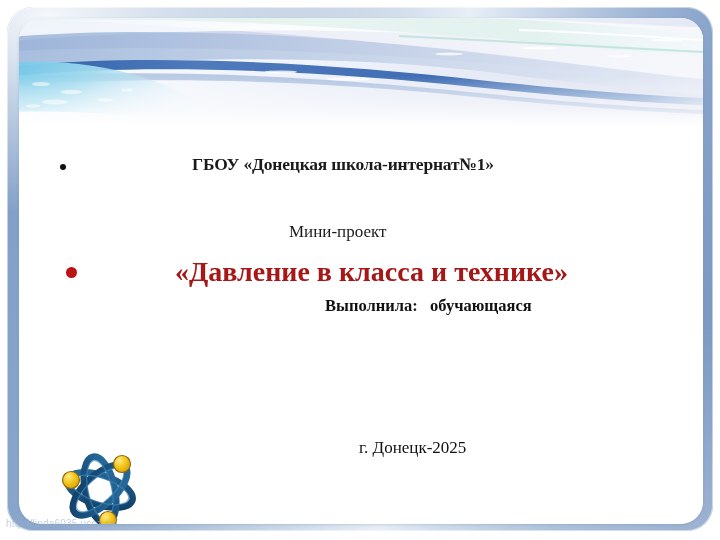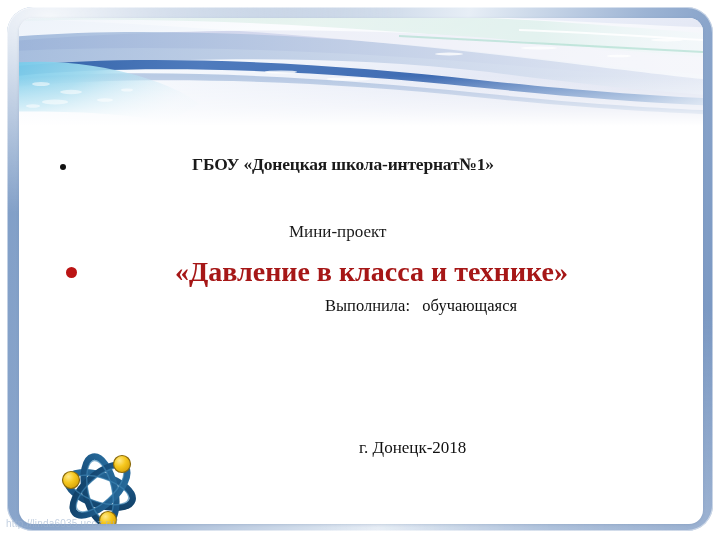--- a/index.html
+++ b/index.html
@@ -53,21 +53,21 @@
     pointer-events: none;
   }
 
   
   .frame-inner {
     position: absolute;
     left: 19px;
     top: 18px;
     width: 684px;
     height: 506px;
-    border-radius: 14px;
+    border-radius: 22px;
     background: #ffffff;
     overflow: hidden;
     box-shadow: 0 1px 3px rgba(90,120,160,0.25);
   }
 
   
   .wave-band {
     position: absolute;
     left: 0;
     top: 0;
@@ -131,21 +131,21 @@
 
   .author-block {
     position: absolute;
     left: 306px;
     top: 277px;
     font-size: 16.5px;
     color: #111111;
     line-height: 21px;
     white-space: nowrap;
   }
-  .author-block div { white-space: pre; }
+  .author-block div { white-space: pre; font-weight: bold; }
 
   .line-city {
     position: absolute;
     left: 340px;
     top: 420px;
     font-size: 17px;
     color: #111111;
     white-space: nowrap;
   }
 
@@ -281,21 +281,21 @@
     <div class="line-school">ГБОУ «Донецкая школа-интернат№1»</div>
 
     <div class="line-mini">Мини-проект</div>
 
     <div class="line-title">«Давление в класса и технике»</div>
 
     <div class="author-block">
       <div>Выполнила:   обучающаяся</div>
     </div>
 
-    <div class="line-city">г. Донецк-2018</div>
+    <div class="line-city">г. Донецк-2025</div>
 
     <div class="atom-logo">
       <svg width="96" height="96" viewBox="0 0 96 96" xmlns="http://www.w3.org/2000/svg">
         <defs>
           <linearGradient id="orbGrad" x1="0" y1="0" x2="1" y2="1">
             <stop offset="0%" stop-color="#2a6fa0"></stop>
             <stop offset="50%" stop-color="#1a5381"></stop>
             <stop offset="100%" stop-color="#0f3d63"></stop>
           </linearGradient>
           <radialGradient id="elGrad" cx="0.35" cy="0.3" r="0.8">

